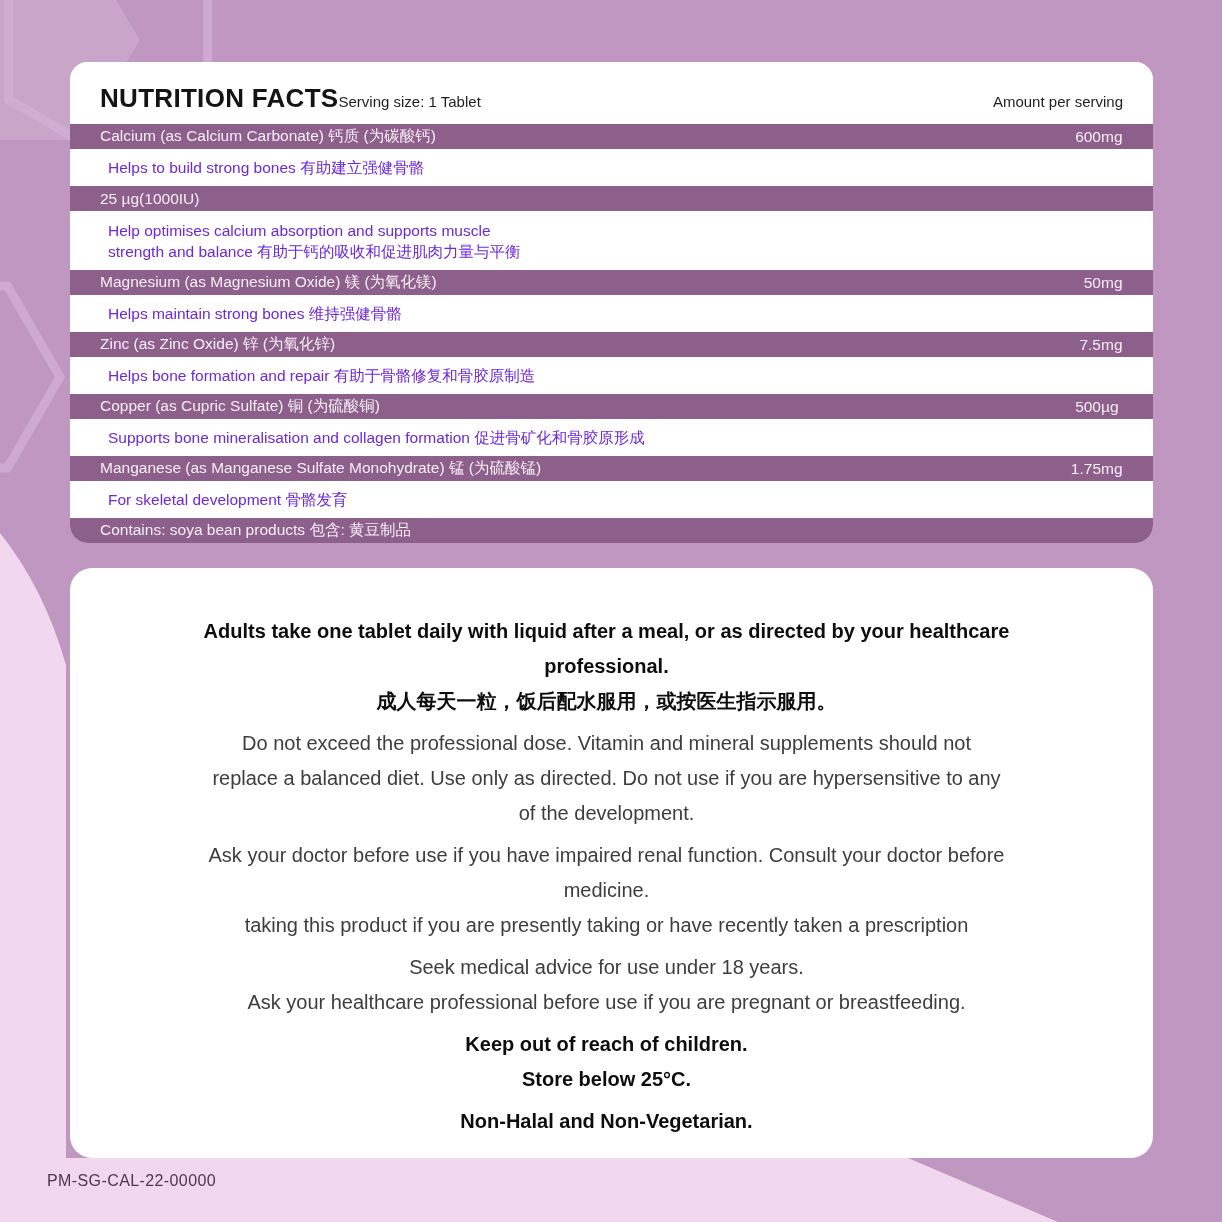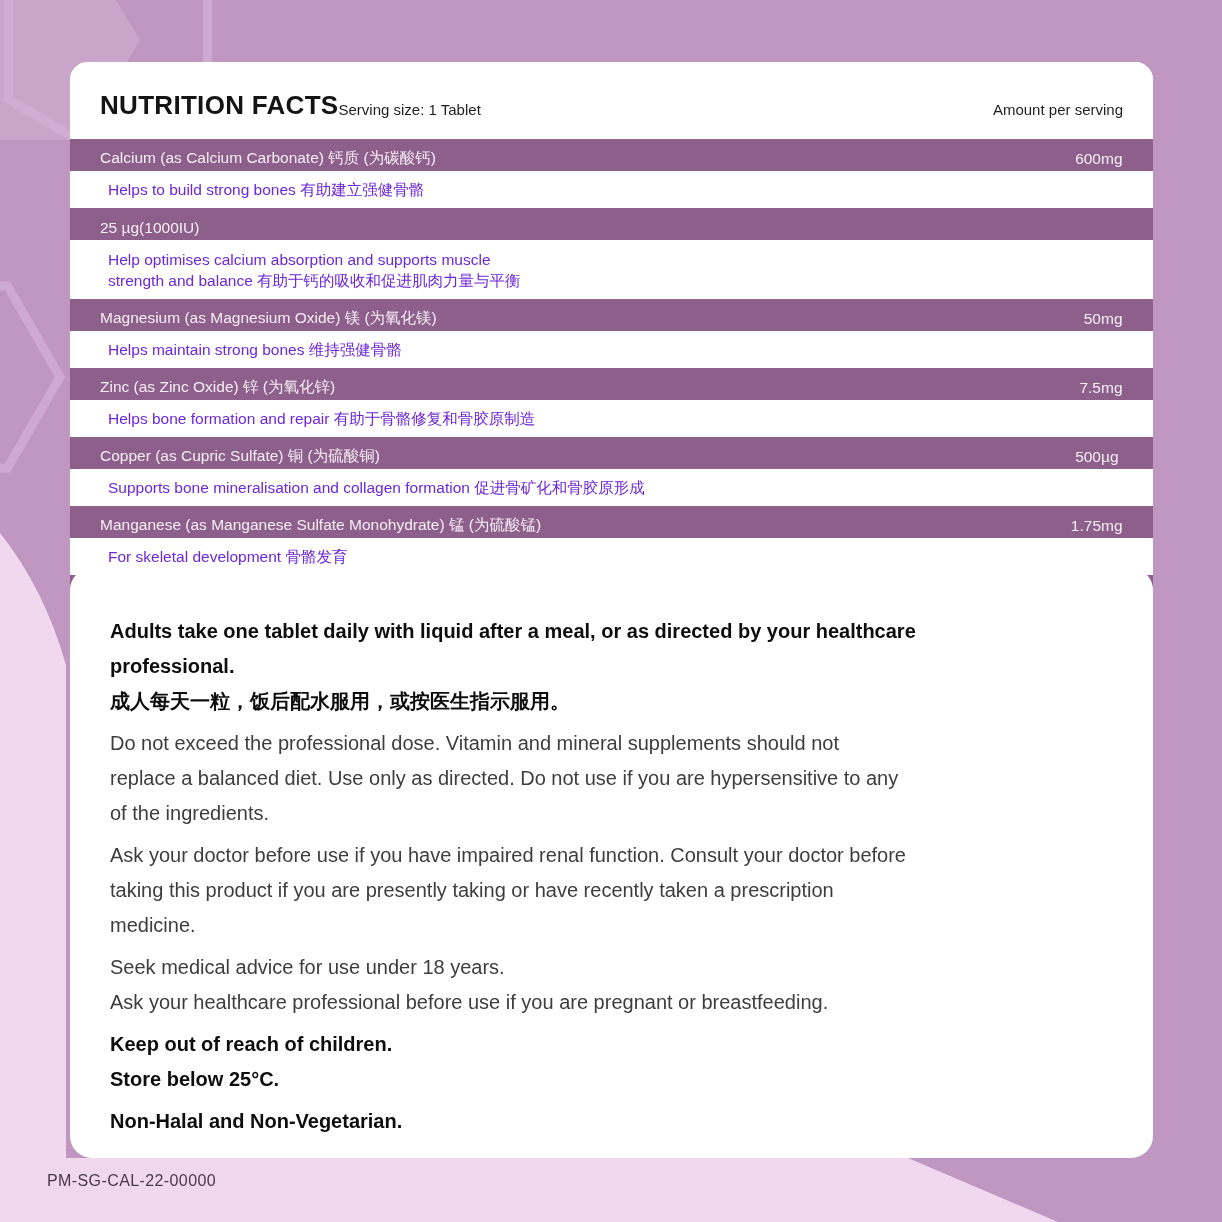--- a/index.html
+++ b/index.html
@@ -6,35 +6,35 @@
   body{
     position:relative;
     width:1222px;height:1222px;
     overflow:hidden;
     background:#bf97c0;
     font-family:"Liberation Sans","DejaVu Sans",sans-serif;
   }
   .bg-svg{position:absolute;left:0;top:0;z-index:0;}
   .card{position:absolute;background:#ffffff;z-index:1;}
   .card1{left:70px;top:62px;width:1083px;border-radius:18px;overflow:hidden;box-sizing:border-box;}
-  .nf-header{height:77px;display:flex;align-items:center;padding:10px 30px 0 30px;box-sizing:border-box;background:#ffffff;}
+  .nf-header{height:62px;display:flex;align-items:center;padding:10px 30px 0 30px;box-sizing:border-box;background:#ffffff;}
   .nf-title{font-size:26px;font-weight:bold;color:#141414;letter-spacing:.3px;white-space:nowrap;}
   .nf-serving{font-size:15px;color:#1f1f1f;padding-top:7px;white-space:nowrap;}
   .nf-amount-head{margin-left:auto;font-size:15px;color:#1f1f1f;padding-top:7px;white-space:nowrap;}
   .nrow{height:25px;background:var(--row-purple,#8d5f8b);display:flex;align-items:center;
-        padding:7px 28px 0 30px;color:#f8eef7;font-size:15.5px;}
+        padding:0 28px 0 30px;color:#f8eef7;font-size:15.5px;}
   .nname{flex:1;white-space:nowrap;overflow:hidden;}
   .namount{display:flex;white-space:nowrap;}
   .nunit{min-width:24px;text-align:left;}
   .drow{min-height:37px;display:flex;flex-direction:column;justify-content:center;
         padding:0 38px;font-size:15.5px;color:#6d28d9;background:#ffffff;box-sizing:border-box;}
   .drow.two{min-height:59px;}
   .dline{line-height:21px;white-space:nowrap;}
   .card2{left:70px;top:568px;width:1083px;height:590px;border-radius:22px;box-sizing:border-box;
-         padding:46px 50px 0 40px;}
+         padding:46px 50px 0 40px;text-align:center;}
   .para{margin:0 0 7px 0;font-size:20px;color:#3d3d3d;}
   .para .pline{line-height:35px;}
   .para.bold{font-weight:bold;color:#0d0d0d;}
   .footer-code{position:absolute;left:47px;top:1172px;z-index:1;
                font-size:16px;color:#4a394a;letter-spacing:.4px;}
 </style>
 </head>
 <body style="background: rgb(191, 151, 192);">
 
 <svg class="bg-svg" width="1222" height="1222" viewBox="0 0 1222 1222">
@@ -120,26 +120,26 @@
 <div class="card card2">
   <div id="directions">
       <div class="para bold">
         <div class="pline">Adults take one tablet daily with liquid after a meal, or as directed by your healthcare</div>
         <div class="pline">professional.</div>
         <div class="pline">成人每天一粒，饭后配水服用，或按医生指示服用。</div>
       </div>
       <div class="para">
         <div class="pline">Do not exceed the professional dose. Vitamin and mineral supplements should not</div>
         <div class="pline">replace a balanced diet. Use only as directed. Do not use if you are hypersensitive to any</div>
-        <div class="pline">of the ingredients.</div>
+        <div class="pline">of the development.</div>
       </div>
       <div class="para">
         <div class="pline">Ask your doctor before use if you have impaired renal function. Consult your doctor before</div>
+        <div class="pline">medicine.</div>
         <div class="pline">taking this product if you are presently taking or have recently taken a prescription</div>
-        <div class="pline">medicine.</div>
       </div>
       <div class="para">
         <div class="pline">Seek medical advice for use under 18 years.</div>
         <div class="pline">Ask your healthcare professional before use if you are pregnant or breastfeeding.</div>
       </div>
       <div class="para bold">
         <div class="pline">Keep out of reach of children.</div>
         <div class="pline">Store below 25°C.</div>
       </div>
       <div class="para bold">

